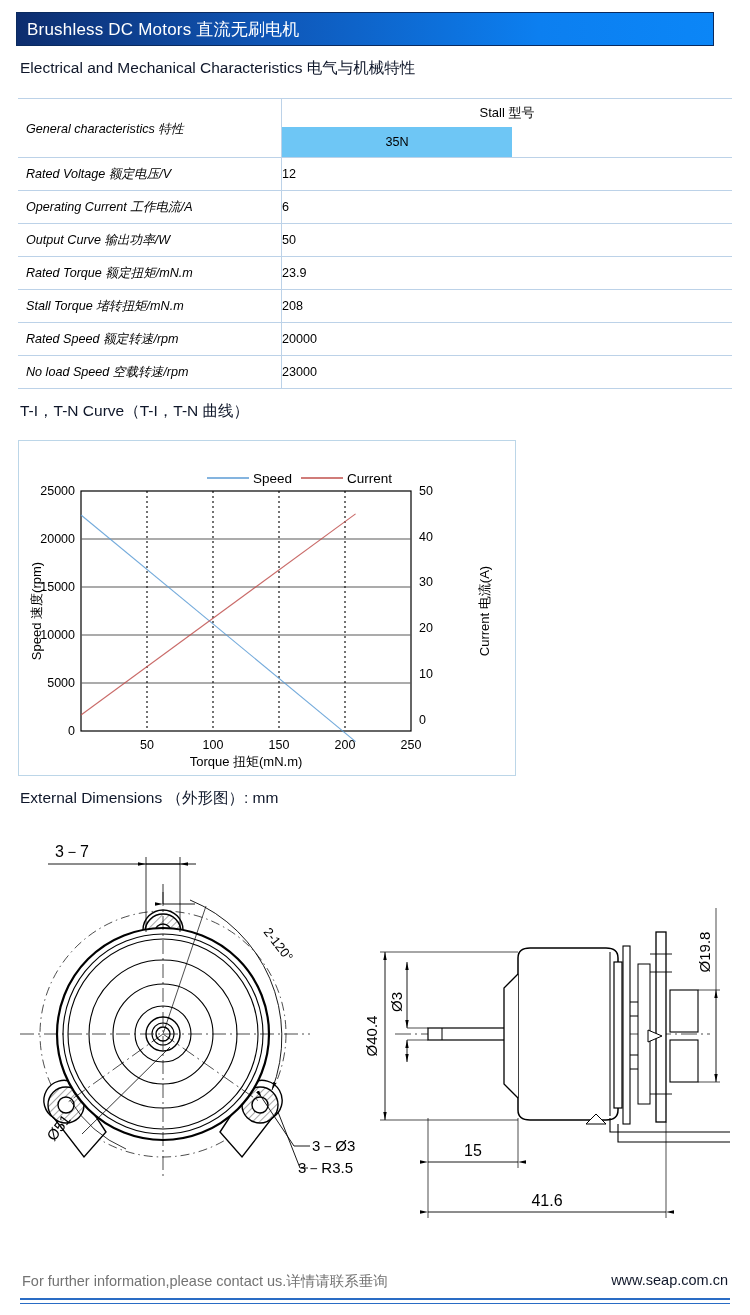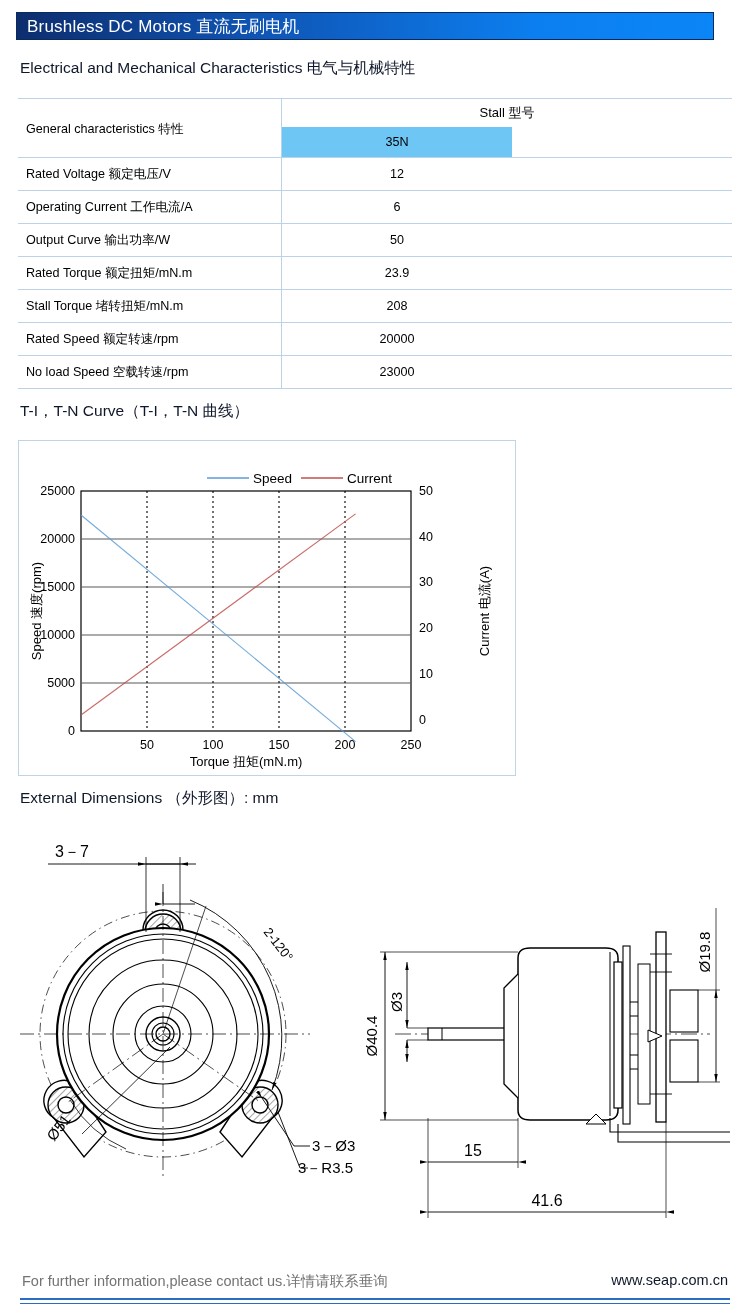--- a/index.html
+++ b/index.html
@@ -11,21 +11,21 @@
     position: relative;
     font-family: "Liberation Sans", "DejaVu Sans", sans-serif;
     color: #000;
     overflow: hidden;
   }
 
   
   .banner {
     position: absolute;
     left: 16px; top: 12px;
-    width: 698px; height: 28px;
+    width: 698px; height: 34px;
     background: linear-gradient(to right, #0d2d6e 0%, #0f55b5 35%, #0c7ff0 75%, #0b86f7 100%);
     border: 1px solid #0a2a5e;
     box-sizing: border-box;
     display: flex; align-items: center;
   }
   .banner-title {
     color: #ffffff;
     font-size: 17px;
     letter-spacing: .2px;
     padding-left: 10px;
@@ -56,29 +56,30 @@
     border-bottom: 1px solid #bcd2e8;
     padding: 0;
     height: 32px;
     vertical-align: middle;
   }
   .spec-table td.lbl {
     width: 255px;
     padding-left: 8px;
     border-right: 1px solid #bcd2e8;
     text-align: left;
+    font-style: italic;
   }
   .spec-table td.val {
     text-align: left;
     padding-left: 0;
   }
   .val-inner {
     display: block;
     width: 230px;
-    text-align: center;
+    text-align: left;
   }
   .spec-table tr.head-top td {
     border-bottom: none;
     height: 28px;
   }
   .spec-table tr.head-top td.lbl {
     border-bottom: none;
   }
   .model-head {
     text-align: center;

